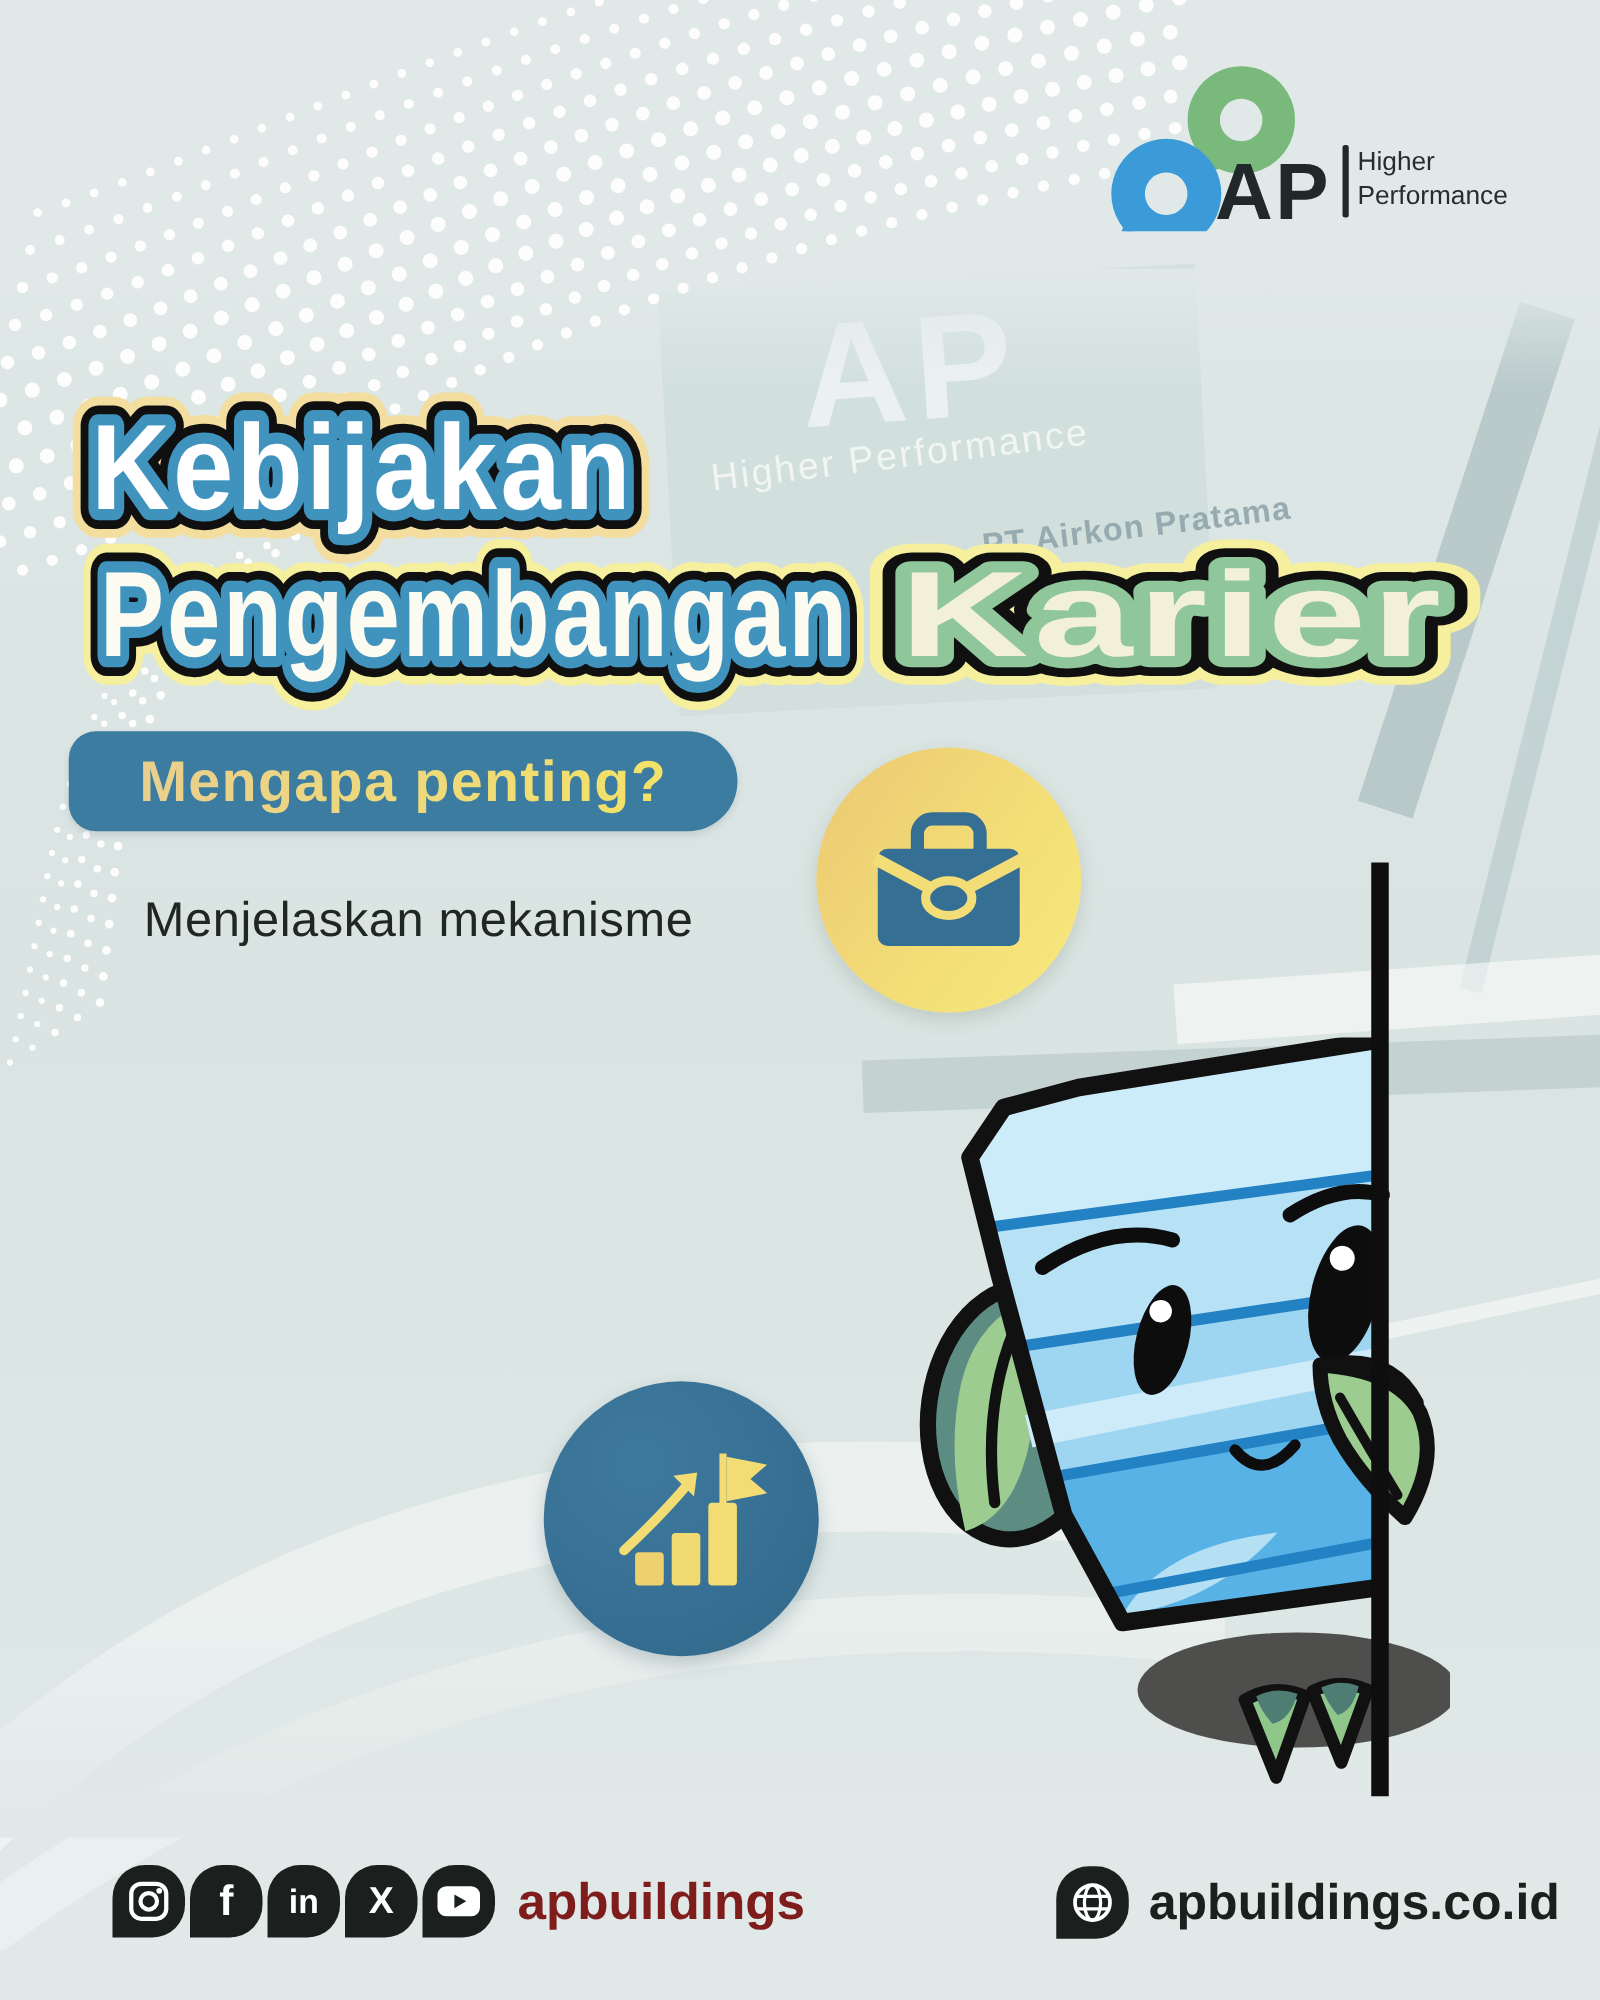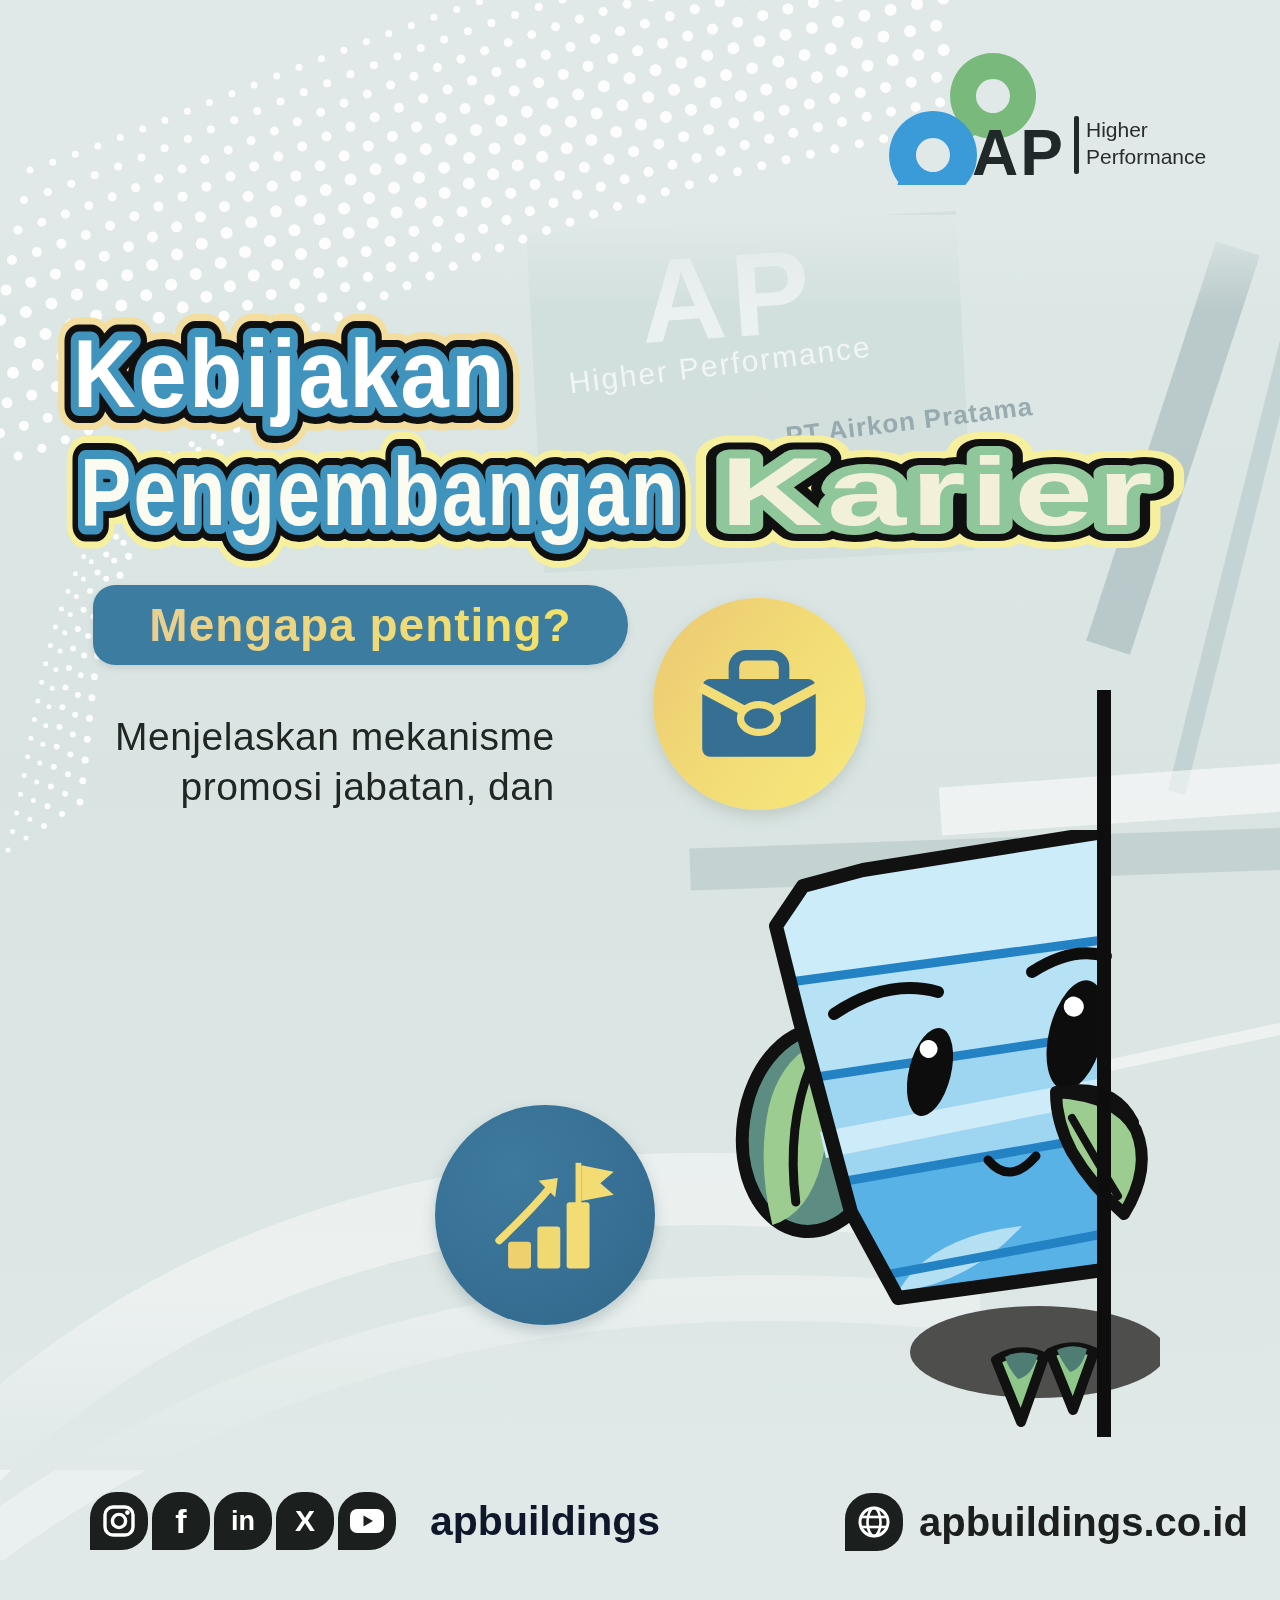--- a/index.html
+++ b/index.html
@@ -28,42 +28,42 @@
   .logo-ap-text{position:absolute;left:84px;top:66px;font-size:64px;font-weight:800;color:#21282a;letter-spacing:2px;}
   .logo-divider{position:absolute;left:186px;top:66px;width:5px;height:58px;background:#21282a;border-radius:2px;}
   .logo-tagline{position:absolute;left:198px;top:66px;font-size:21px;line-height:27px;color:#272d2c;font-weight:400;}
   
   .title-svg{left:40px;top:300px;width:1210px;height:300px;overflow:visible;}
   .title-svg text{font-family:"Liberation Sans",sans-serif;font-weight:bold;font-size:97px;letter-spacing:3px;
     paint-order:stroke fill;stroke-linejoin:round;stroke-linecap:round;}
   
   .banner{left:55px;top:585px;width:535px;height:80px;background:#3c7ca0;
     border-radius:22px 40px 40px 22px;display:flex;align-items:center;justify-content:center;
-    box-shadow:0 3px 6px rgba(60,90,100,.15);margin-left:38px;}
+    box-shadow:0 3px 6px rgba(60,90,100,.15);}
   .banner span{font-size:46px;font-weight:bold;letter-spacing:1px;
     background:linear-gradient(90deg,#e9cf8e,#f3e268);-webkit-background-clip:text;background-clip:text;color:transparent;}
   
   .paragraph{left:115px;top:712px;font-size:39px;line-height:50px;color:#202622;font-weight:500;letter-spacing:.5px;text-align:right;}
   .paragraph div{white-space:nowrap;}
   
   .circle-yellow{left:653px;top:598px;width:212px;height:212px;border-radius:50%;
     background:linear-gradient(125deg,#ebc873 0%,#f3dd76 55%,#f7e97e 100%);
     display:flex;align-items:center;justify-content:center;box-shadow:0 6px 14px rgba(120,130,110,.25);}
   .circle-blue{left:435px;top:1105px;width:220px;height:220px;border-radius:50%;
     background:radial-gradient(circle at 35% 30%,#3e7a9e,#346c90 75%);
     display:flex;align-items:center;justify-content:center;box-shadow:0 6px 14px rgba(90,110,120,.3);}
   
   .wall-line{left:1097px;top:690px;width:14px;height:747px;background:#0e0e0e;}
   
   .footer-left{left:90px;top:1492px;display:flex;align-items:center;gap:4px;}
   .footer-right{left:845px;top:1493px;display:flex;align-items:center;gap:16px;text-align:right;}
   .badge{width:58px;height:58px;background:#1b201f;border-radius:45% 45% 45% 0;
     display:flex;align-items:center;justify-content:center;flex:0 0 auto;}
   .badge .glyph{color:#ffffff;font-weight:bold;}
-  .handle-text{margin-left:30px;font-size:41px;font-weight:bold;color:#0f172a;letter-spacing:0;}
+  .handle-text{margin-left:14px;font-size:41px;font-weight:bold;color:#7f1d1d;letter-spacing:0;}
   .site-text{font-size:40px;font-weight:bold;color:#1b201f;letter-spacing:0;}
 </style>
 </head>
 <body>
 
 <div class="abs photo-wash"></div>
 <div class="abs sign-panel"></div>
 <div class="abs photo-ap">AP</div>
 <div class="abs photo-hp">Higher Performance</div>
 <div class="abs photo-company">PT Airkon Pratama</div>
@@ -133,21 +133,20 @@
   <text x="680" y="225" textLength="437" lengthAdjust="spacingAndGlyphs" fill="none" stroke="#101010" stroke-width="32">Karier</text>
   <text x="680" y="225" textLength="437" lengthAdjust="spacingAndGlyphs" fill="#f3f0da" stroke="#8fc79a" stroke-width="18">Karier</text>
 </svg>
 
 <div class="abs banner">
   <span>Mengapa penting?</span>
 </div>
 
 <div class="abs paragraph">
   <div>Menjelaskan mekanisme</div>
-  <div>promosi jabatan, dan</div>
 </div>
 
 <div class="abs circle-yellow">
   <svg width="132" height="120" viewBox="0 0 200 180">
     <rect x="62" y="16" width="76" height="52" rx="18" fill="none" stroke="#356f94" stroke-width="16"></rect>
     <rect x="14" y="52" width="172" height="118" rx="12" fill="#356f94"></rect>
     <path d="M10,64 L100,112 L190,64" fill="none" stroke="#f3dd76" stroke-width="15" stroke-linejoin="round"></path>
     <ellipse cx="100" cy="112" rx="28" ry="21" fill="#356f94" stroke="#f3dd76" stroke-width="11"></ellipse>
   </svg>
 </div>

